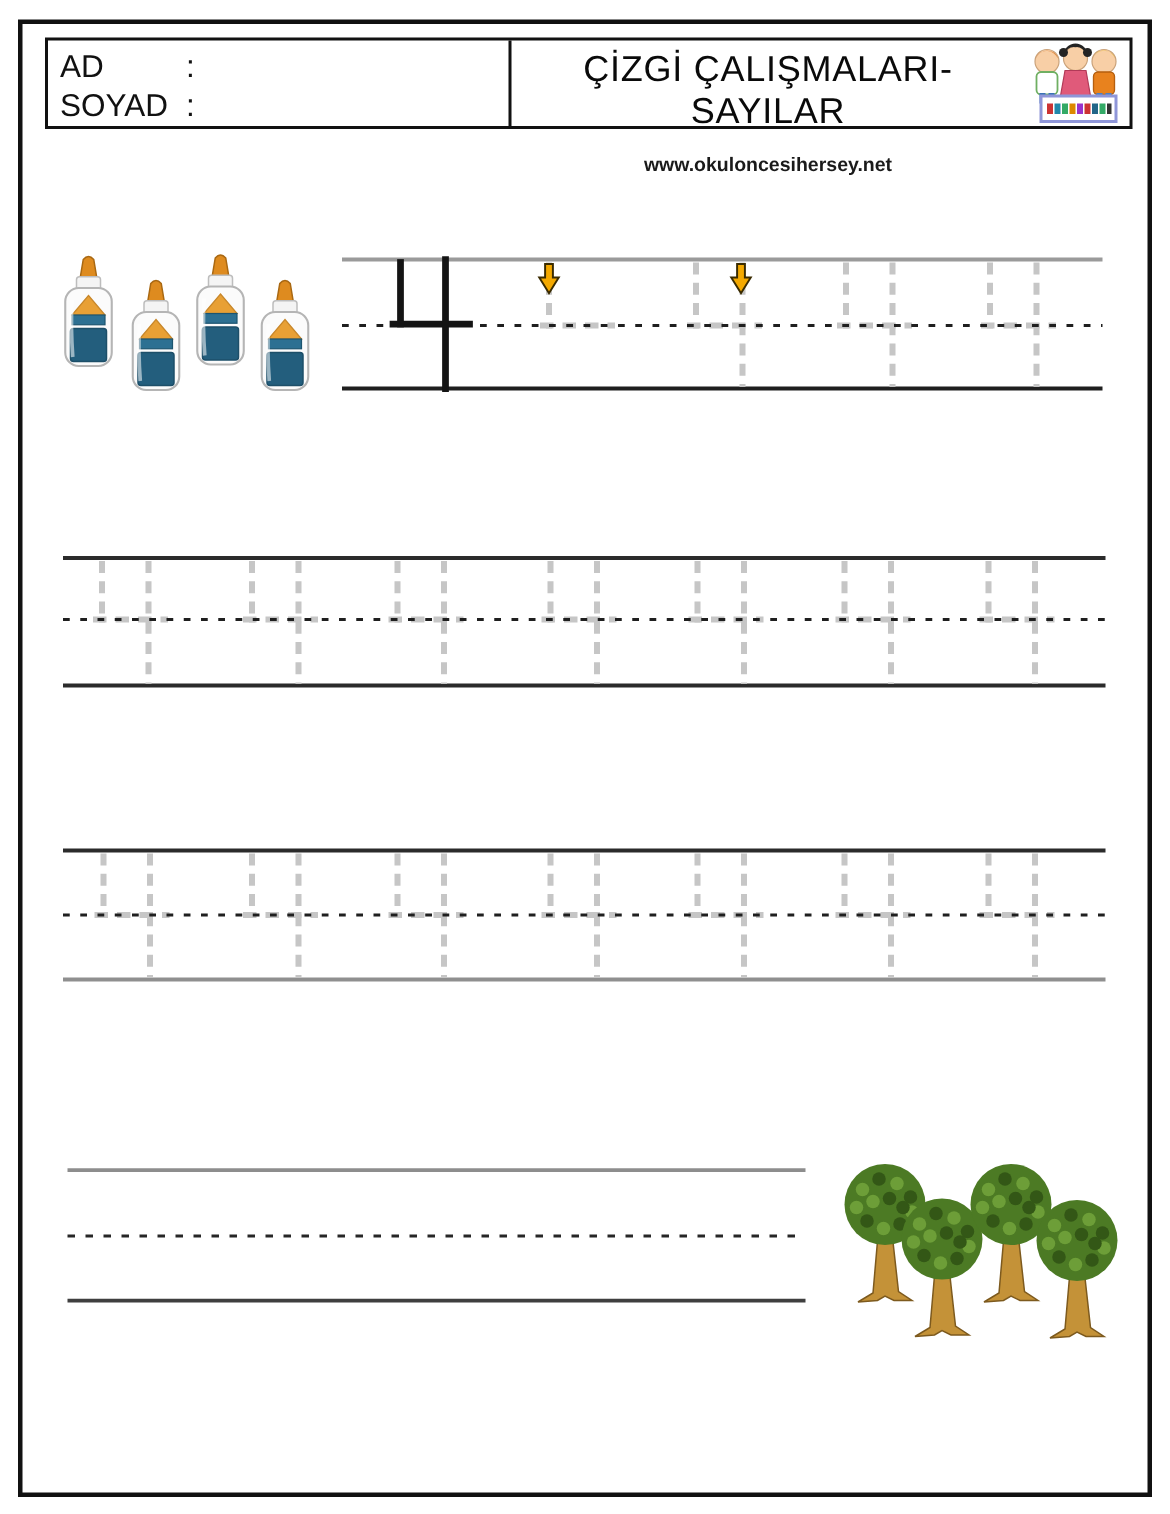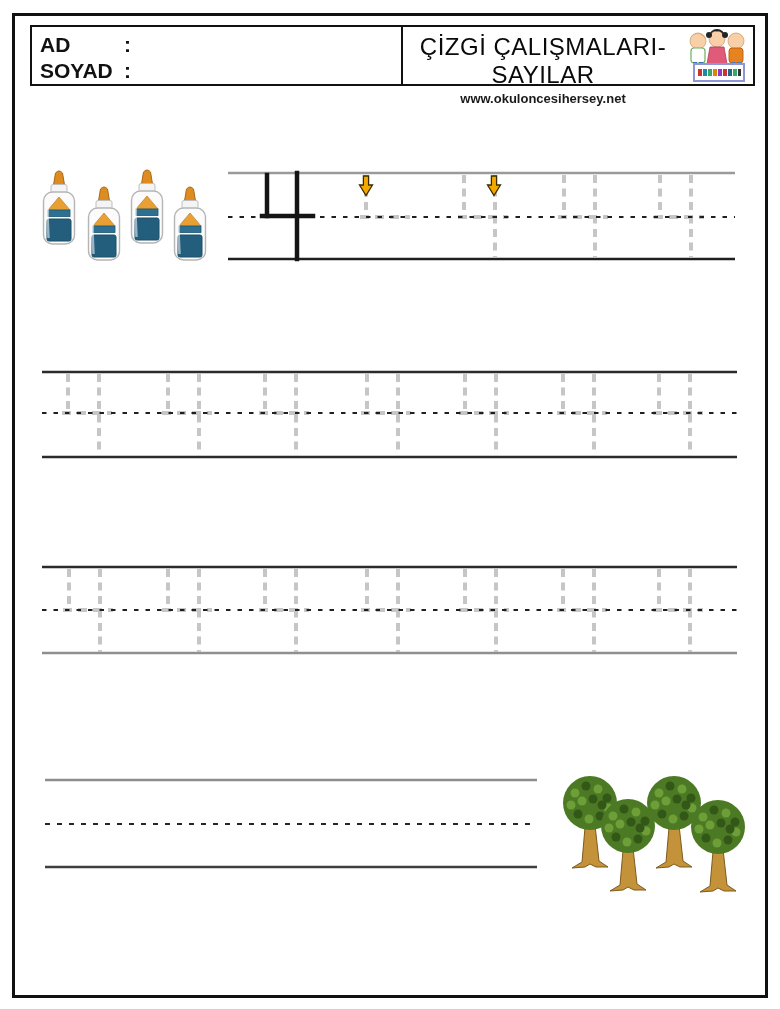--- a/index.html
+++ b/index.html
@@ -2,27 +2,27 @@
 <html><head>
 <meta charset="utf-8">
 <style>
   html,body{margin:0;padding:0;background:#fff;}
   .page{position:relative;width:780px;height:1009px;background:#fff;overflow:hidden;
         font-family:"Liberation Sans", sans-serif;}
   .outer-border{position:absolute;left:12px;top:13px;width:750px;height:979px;
         border:3px solid #111;}
   .header-box{position:absolute;left:30px;top:25px;width:721px;height:57px;
         border:2px solid #111;display:flex;}
-  .name-cell{width:371px;border-right:2px solid #111;box-sizing:border-box;
-        padding:5px 0 0 8px;font-size:21px;color:#111;line-height:26px;font-weight:bold;}
+  .name-cell{width:309px;border-right:2px solid #111;box-sizing:border-box;
+        padding:5px 0 0 8px;font-size:21px;color:#111;line-height:26px;}
   .name-row{display:flex;}
   .name-row .lbl{display:inline-block;width:84px;}
   .title-cell{flex:1;position:relative;text-align:center;padding-right:70px;}
   .ws-title{font-size:24px;color:#0a0a0a;margin-top:6px;letter-spacing:0.5px;}
-  .ws-site{font-size:13px;font-weight:bold;color:#1a1a1a;margin-top:2px;}
+  .ws-site{font-size:13px;font-weight:bold;color:#1a1a1a;margin-top:13px;}
   .logo{position:absolute;right:3px;top:1px;width:66px;height:55px;}
   svg.art{position:absolute;left:0;top:0;width:780px;height:1009px;}
 </style>
 </head>
 <body>
 
 <div class="page">
   <div class="outer-border"></div>
 
   <div class="header-box">

